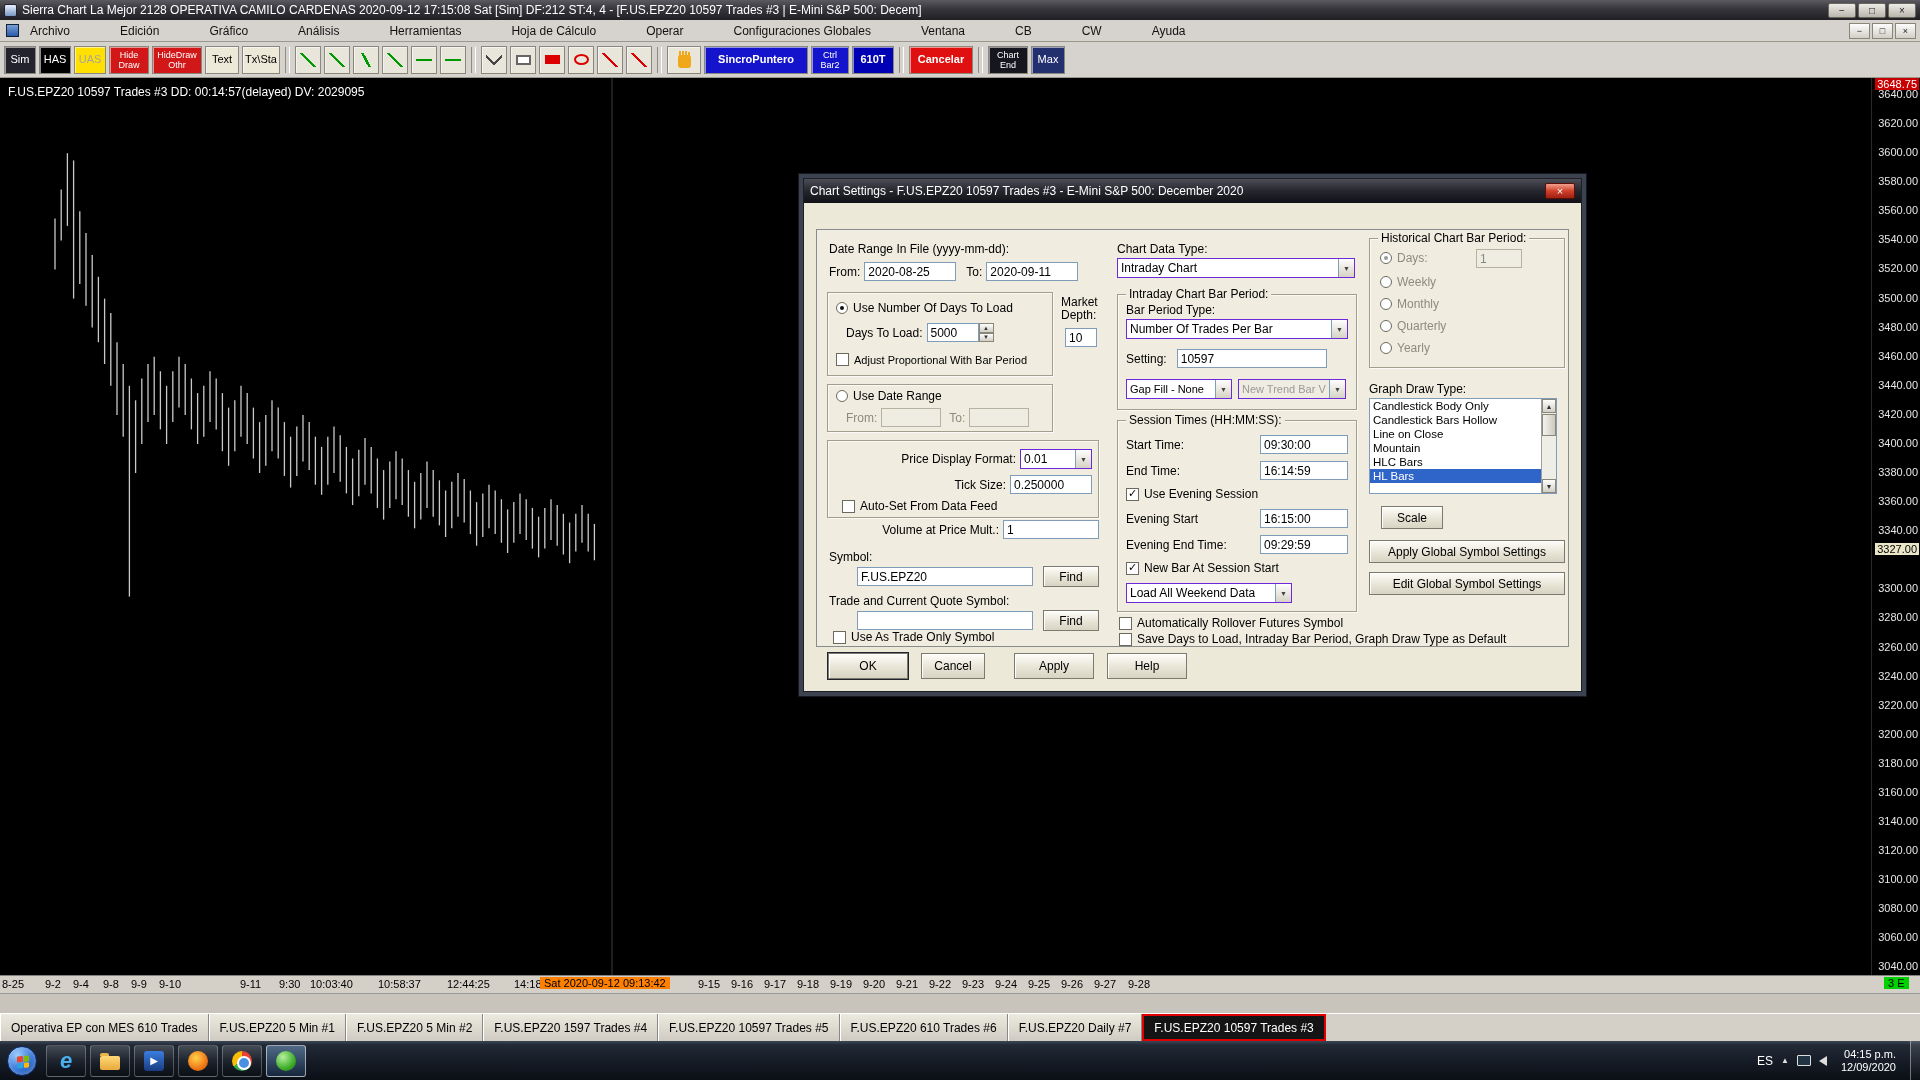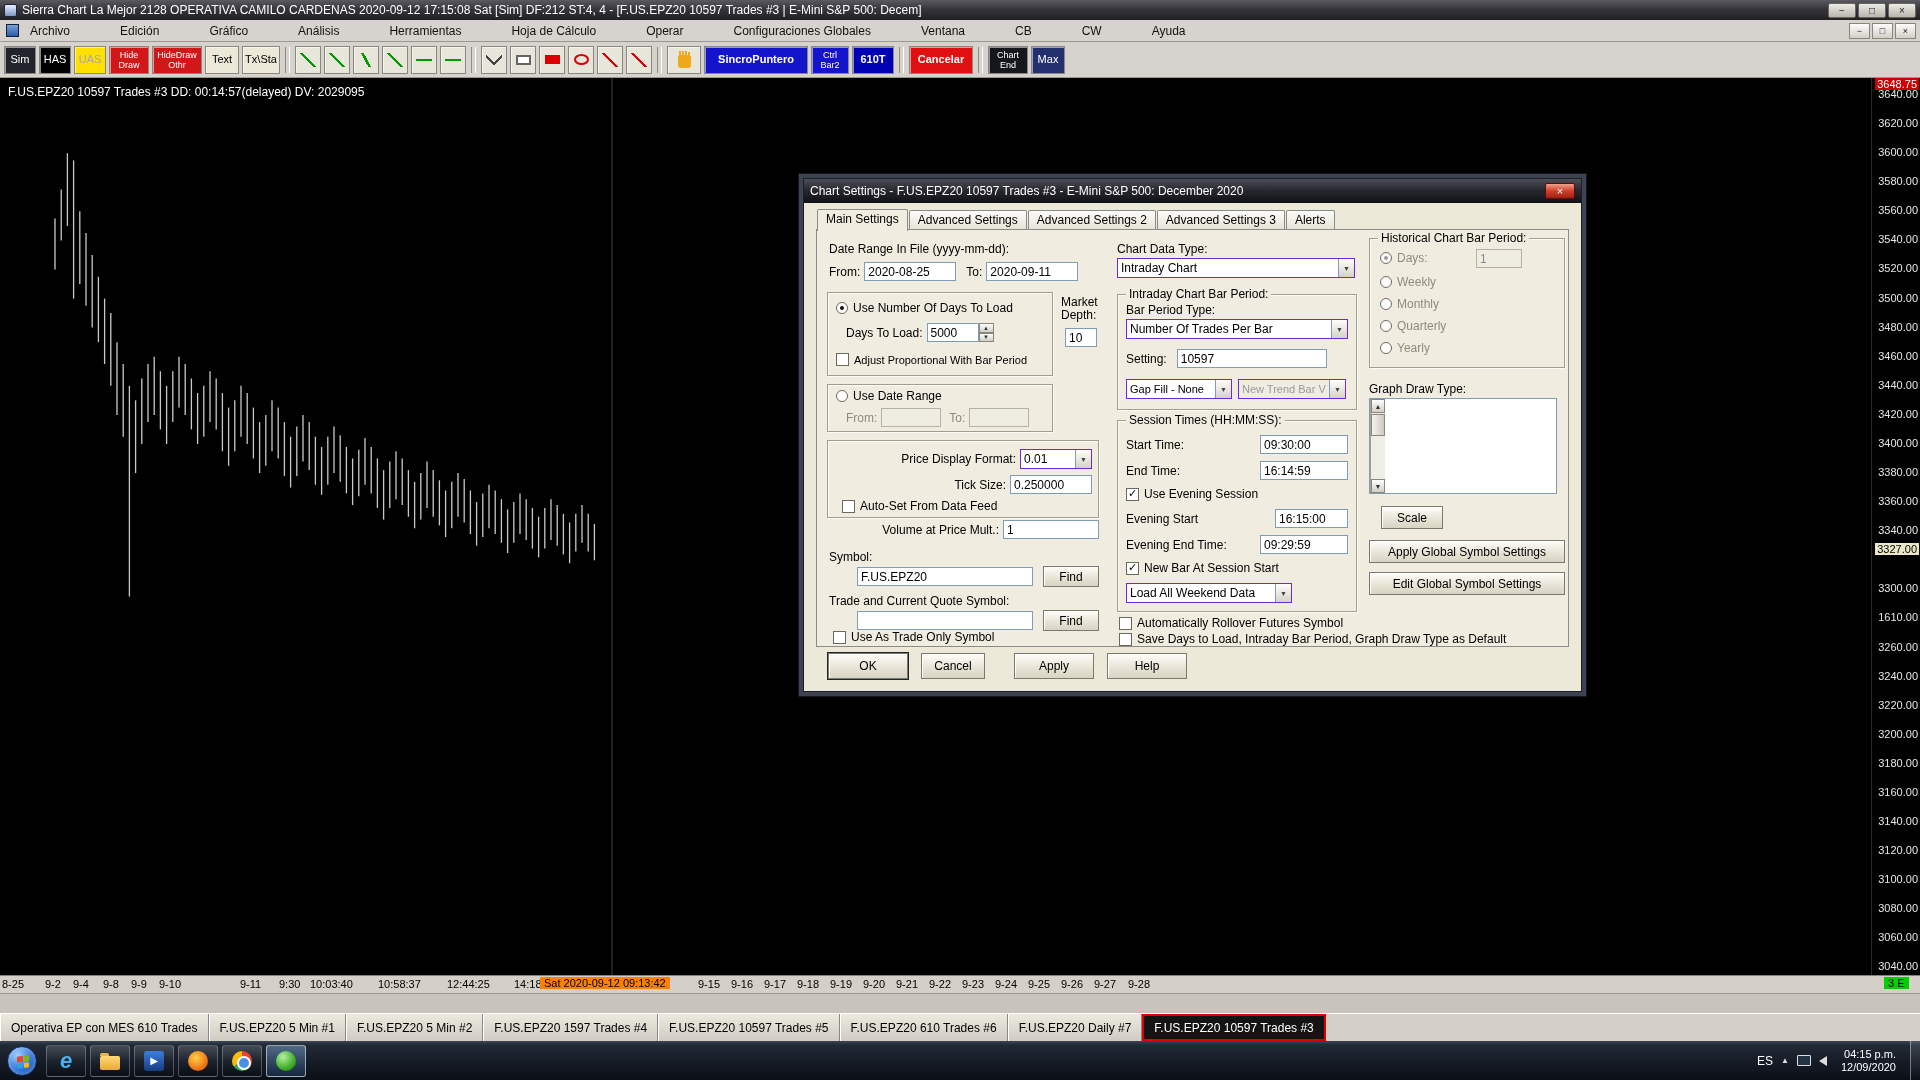--- a/index.html
+++ b/index.html
@@ -337,21 +337,21 @@
         <div class="ps-lbl" style="top: 213.56px;">3500.00</div>
         <div class="ps-lbl" style="top: 242.64px;">3480.00</div>
         <div class="ps-lbl" style="top: 271.72px;">3460.00</div>
         <div class="ps-lbl" style="top: 300.8px;">3440.00</div>
         <div class="ps-lbl" style="top: 329.88px;">3420.00</div>
         <div class="ps-lbl" style="top: 358.96px;">3400.00</div>
         <div class="ps-lbl" style="top: 388.04px;">3380.00</div>
         <div class="ps-lbl" style="top: 417.12px;">3360.00</div>
         <div class="ps-lbl" style="top: 446.2px;">3340.00</div>
         <div class="ps-lbl" style="top: 504.36px;">3300.00</div>
-        <div class="ps-lbl" style="top: 533.44px;">1610.00</div>
+        <div class="ps-lbl" style="top: 533.44px;">3280.00</div>
         <div class="ps-lbl" style="top: 562.52px;">3260.00</div>
         <div class="ps-lbl" style="top: 591.6px;">3240.00</div>
         <div class="ps-lbl" style="top: 620.68px;">3220.00</div>
         <div class="ps-lbl" style="top: 649.76px;">3200.00</div>
         <div class="ps-lbl" style="top: 678.84px;">3180.00</div>
         <div class="ps-lbl" style="top: 707.92px;">3160.00</div>
         <div class="ps-lbl" style="top: 737px;">3140.00</div>
         <div class="ps-lbl" style="top: 766.08px;">3120.00</div>
         <div class="ps-lbl" style="top: 795.16px;">3100.00</div>
         <div class="ps-lbl" style="top: 824.24px;">3080.00</div>
@@ -443,27 +443,20 @@
       </div>
       <div class="show-desktop"></div>
     </div>
   </div>
 
   <div class="dialog">
     <div class="dlg-title">
       <span class="dlg-title-text">Chart Settings - F.US.EPZ20  10597 Trades  #3 - E-Mini S&amp;P 500: December 2020</span>
       <span class="dlg-close">×</span>
     </div>
-    <div id="dlg-tabs" class="dlg-tabs">
-        <div class="dlg-tab active">Main Settings</div>
-        <div class="dlg-tab">Advanced Settings</div>
-        <div class="dlg-tab">Advanced Settings 2</div>
-        <div class="dlg-tab">Advanced Settings 3</div>
-        <div class="dlg-tab">Alerts</div>
-      </div>
 
     <div class="dlg-panel">
 
       <div class="lbl abs" style="left:12px;top:12px">Date Range In File (yyyy-mm-dd):</div>
       <div class="row" style="left:12px;top:32px;width:290px">
         <span class="lbl">From:</span>
         <input class="inp" style="width: 92px;" value="2020-08-25">
         <span class="lbl" style="margin-left:10px">To:</span>
         <input class="inp" style="width: 92px;" value="2020-09-11">
       </div>
@@ -577,21 +570,21 @@
         <div class="row right" style="left:8px;top:40px;width:222px">
           <span class="lbl" style="margin-right:auto">End Time:</span>
           <input class="inp" style="width: 88px;" value="16:14:59">
         </div>
         <div class="chk on" style="left:8px;top:66px">
           <span class="box"></span>
           <span class="lbl">Use Evening Session</span>
         </div>
         <div class="row right" style="left:8px;top:88px;width:222px">
           <span class="lbl" style="margin-right:auto">Evening Start</span>
-          <input class="inp" style="width: 73px;" value="16:15:00">
+          <input class="inp" style="width: 88px;" value="16:15:00">
         </div>
         <div class="row right" style="left:8px;top:114px;width:222px">
           <span class="lbl" style="margin-right:auto">Evening End Time:</span>
           <input class="inp" style="width: 88px;" value="09:29:59">
         </div>
         <div class="chk on" style="left:8px;top:140px">
           <span class="box"></span>
           <span class="lbl">New Bar At Session Start</span>
         </div>
         <div class="combo abs" style="left:8px;top:162px;width:166px">
@@ -629,20 +622,28 @@
           <span class="lbl">Quarterly</span>
         </div>
         <div class="radio dis" style="left:10px;top:102px">
           <span class="dot"></span>
           <span class="lbl">Yearly</span>
         </div>
       </div>
 
       <div class="lbl abs" style="left:552px;top:152px">Graph Draw Type:</div>
       <div class="listbox" style="left:552px;top:168px;width:188px;height:96px">
+        <div id="gd-list" class="gd-items">
+            <div class="gd-item">Candlestick Body Only</div>
+            <div class="gd-item">Candlestick Bars Hollow</div>
+            <div class="gd-item">Line on Close</div>
+            <div class="gd-item">Mountain</div>
+            <div class="gd-item">HLC Bars</div>
+            <div class="gd-item sel">HL Bars</div>
+          </div>
         <div class="sb">
           <span class="sb-btn">▲</span>
           <span class="sb-thumb"></span>
           <span class="sb-btn bottom">▼</span>
         </div>
       </div>
       <button class="btn abs" style="left:564px;top:276px;width:62px;height:23px">Scale</button>
       <button class="btn abs" style="left:552px;top:310px;width:196px;height:23px">Apply Global Symbol Settings</button>
       <button class="btn abs" style="left:552px;top:342px;width:196px;height:23px">Edit Global Symbol Settings</button>
     </div>

